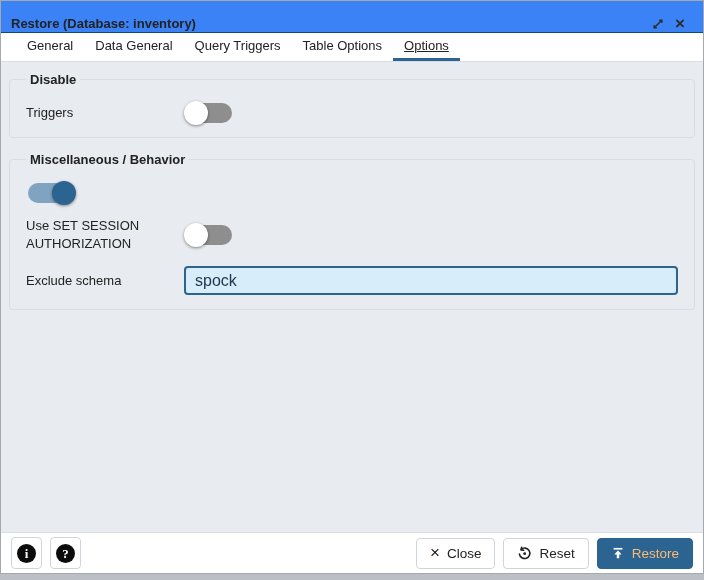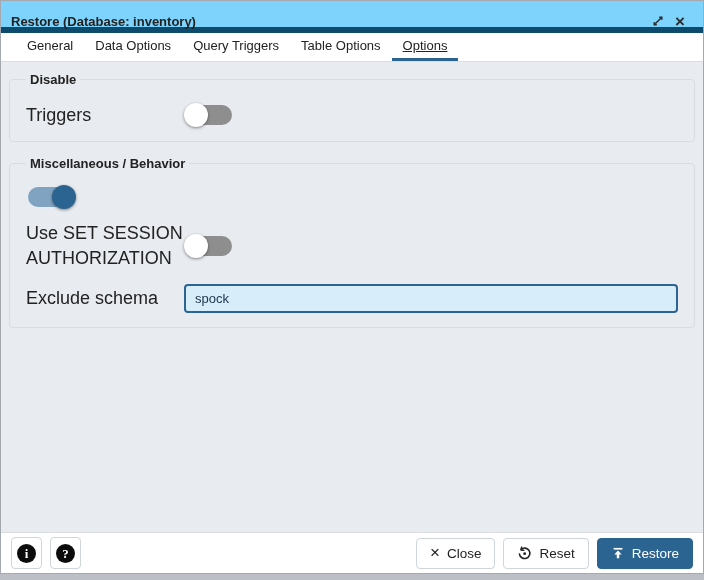--- a/index.html
+++ b/index.html
@@ -15,24 +15,24 @@
   .dialog {
     position: absolute; top: 0; left: 0;
     width: 704px; height: 574px;
     background: #e8ebef;
     border: 1px solid #a3a9af;
     display: flex; flex-direction: column;
     overflow: hidden;
   }
   
   .titlebar {
-    height: 32px; background: #7dd3fc;
+    height: 32px; background: #3b82f6;
     display: flex; align-items: center;
     padding: 14px 12px 0 10px;
-    border-bottom: 6px solid #0c4a6e;
+    border-bottom: 1px solid #0c4a6e;
     flex: 0 0 auto;
   }
   .title { font-weight: bold; font-size: 13px; color: #222; }
   .titlebar .spacer { flex: 1; }
   .win-btn {
     width: 22px; height: 22px;
     display: flex; align-items: center; justify-content: center;
     cursor: pointer; color: #2b2b2b;
   }
   .win-btn svg { display: block; }
@@ -66,21 +66,21 @@
     border-radius: 4px;
     padding: 2px 16px 14px 16px;
     margin-bottom: 14px;
     background: transparent;
   }
   legend {
     font-weight: bold; font-size: 13px; color: #222;
     padding: 0 4px; margin-left: 0;
   }
   .row { display: flex; align-items: center; margin-top: 14px; }
-  .row-label { width: 158px; flex: 0 0 158px; font-size: 18px; color: #222; line-height: 1.35; }
+  .row-label { width: 158px; flex: 0 0 158px; font-size: 13px; color: #222; line-height: 1.35; }
   
   .toggle {
     position: relative;
     width: 46px; height: 20px;
     border-radius: 10px;
     background: #8e8e8e;
     cursor: pointer;
     flex: 0 0 auto;
     margin-left: 2px;
   }
@@ -94,21 +94,21 @@
   .toggle.on .knob { left: auto; right: -2px; background: #2c6491; }
   
   .text-input {
     flex: 1 1 auto;
     height: 29px;
     border: 2px solid #2c6491;
     border-radius: 4px;
     background: #d7edfa;
     padding: 0 9px;
     font-family: "Liberation Sans", sans-serif;
-    font-size: 13px;
+    font-size: 16px;
     color: #21394e;
     outline: none;
   }
   
   .footer {
     flex: 0 0 auto;
     height: 41px; background: #fff;
     border-top: 1px solid #dadde0;
     display: flex; align-items: center;
     padding: 0 10px;
@@ -134,21 +134,21 @@
     gap: 7px;
     border: 1px solid #ced6dc; border-radius: 4px;
     background: #fff; color: #222;
     font-family: "Liberation Sans", sans-serif;
     font-size: 13.5px;
     padding: 0 13px;
     margin-left: 8px;
     cursor: pointer;
   }
   .btn .x-glyph { font-size: 17px; line-height: 1; margin-top: -1px; }
-  .btn.primary { background: #2c6491; border-color: #2c6491; color: #ffffff; }
+  .btn.primary { background: #2c6491; border-color: #2c6491; color: #fdba74; }
   .btn svg { display: block; }
 </style>
 </head>
 <body>
 
 <div class="stage">
   <div class="dialog">
 
     <div class="titlebar">
       <span class="title">Restore (Database: inventory)</span>
@@ -162,21 +162,21 @@
           </g>
         </svg>
       </span>
       <span class="win-btn">
         <span class="close-glyph">×</span>
       </span>
     </div>
 
     <div class="tabbar">
       <div class="tab">General</div>
-      <div class="tab">Data Options</div>
+      <div class="tab">Data General</div>
       <div class="tab">Query Triggers</div>
       <div class="tab">Table Options</div>
       <div class="tab active">Options</div>
     </div>
 
     <div class="content">
 
       <fieldset>
         <legend>Disable</legend>
         <div class="row">

